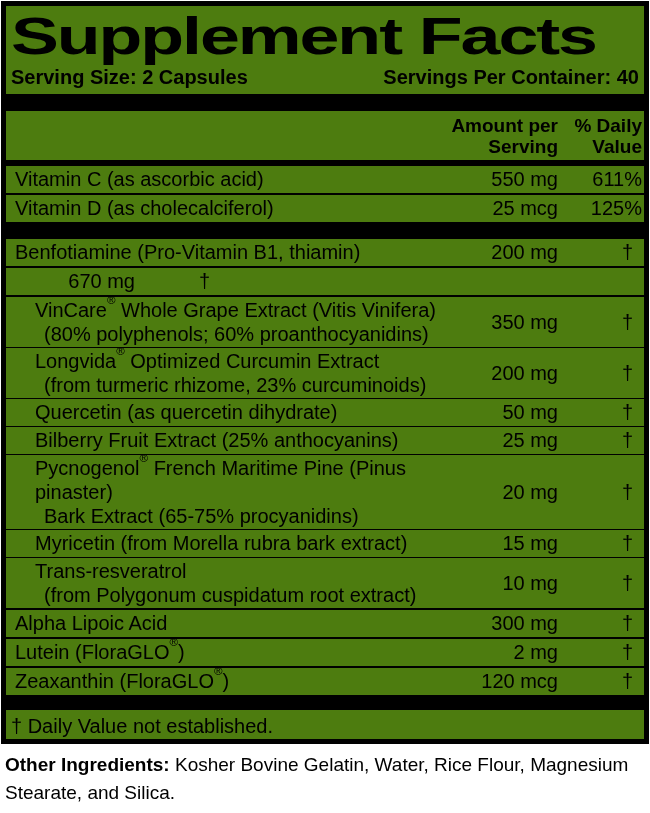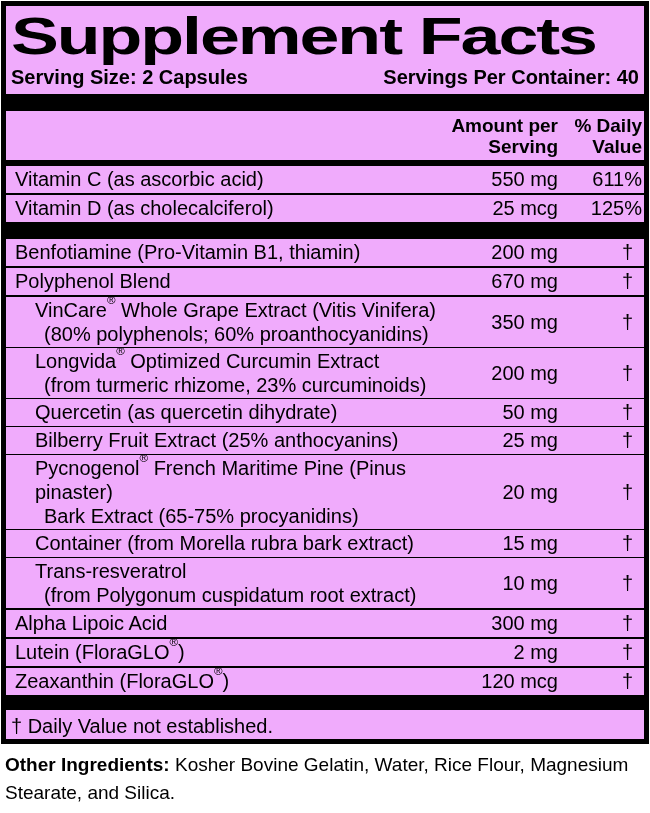--- a/index.html
+++ b/index.html
@@ -2,21 +2,21 @@
 <html><head>
 <meta charset="utf-8">
 <style>
   * { margin:0; padding:0; box-sizing:border-box; }
   html,body { background:#fff; }
   body {
     width:650px; height:813px; overflow:hidden;
     color:#000;
     font-family:"Liberation Sans","DejaVu Sans",sans-serif;
   }
-  .facts-box { margin:1px; border:5px solid #000; background:#f0abfc; }
+  .facts-box { margin:1px; border:5px solid #000; background:#4d7c0f; }
 
   .title { font-size:52px; font-weight:bold; line-height:1.02; padding:4px 0 1px 5px; white-space:nowrap; }
   .title-inner { display:inline-block; transform:scaleX(1.38); transform-origin:left center; letter-spacing:-1.5px; }
 
   .serving-row { display:flex; justify-content:space-between; font-weight:bold; font-size:20px; padding:2px 5px 5px 5px; }
 
   .bar { background:#000; width:100%; }
   .bar-a { height:17px; }
   .bar-b { height:17px; }
   .bar-c { height:15px; }
@@ -84,21 +84,20 @@
 
   <div class="bar bar-b"></div>
 
   <div class="row sep2">
     <div class="name">Benfotiamine (Pro-Vitamin B1, thiamin)</div>
     <div class="amt-col">200 mg</div>
     <div class="dv-col dagger">†</div>
   </div>
 
   <div class="row sep2">
-    <div class="name">Polyphenol Blend</div>
     <div class="amt-col">670 mg</div>
     <div class="dv-col dagger">†</div>
   </div>
 
   <div class="row two indent sep1">
     <div class="name">
       <span>VinCare<sup>®</sup> Whole Grape Extract (Vitis Vinifera)</span>
       <span class="l2">(80% polyphenols; 60% proanthocyanidins)</span>
     </div>
     <div class="amt-col">350 mg</div>
@@ -129,21 +128,21 @@
   <div class="row two indent sep1">
     <div class="name">
       <span>Pycnogenol<sup>®</sup> French Maritime Pine (Pinus pinaster)</span>
       <span class="l2">Bark Extract (65-75% procyanidins)</span>
     </div>
     <div class="amt-col">20 mg</div>
     <div class="dv-col dagger">†</div>
   </div>
 
   <div class="row indent sep1">
-    <div class="name">Container (from Morella rubra bark extract)</div>
+    <div class="name">Myricetin (from Morella rubra bark extract)</div>
     <div class="amt-col">15 mg</div>
     <div class="dv-col dagger">†</div>
   </div>
 
   <div class="row two indent sep2">
     <div class="name">
       <span>Trans-resveratrol</span>
       <span class="l2">(from Polygonum cuspidatum root extract)</span>
     </div>
     <div class="amt-col">10 mg</div>

